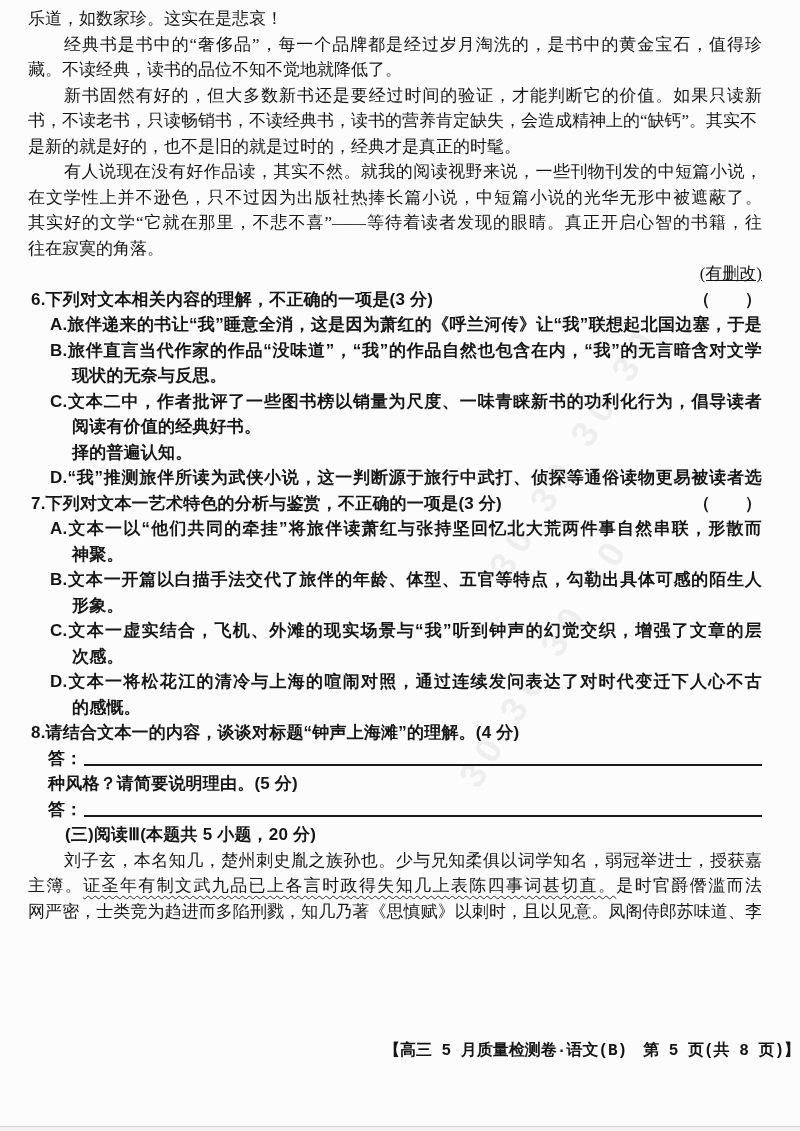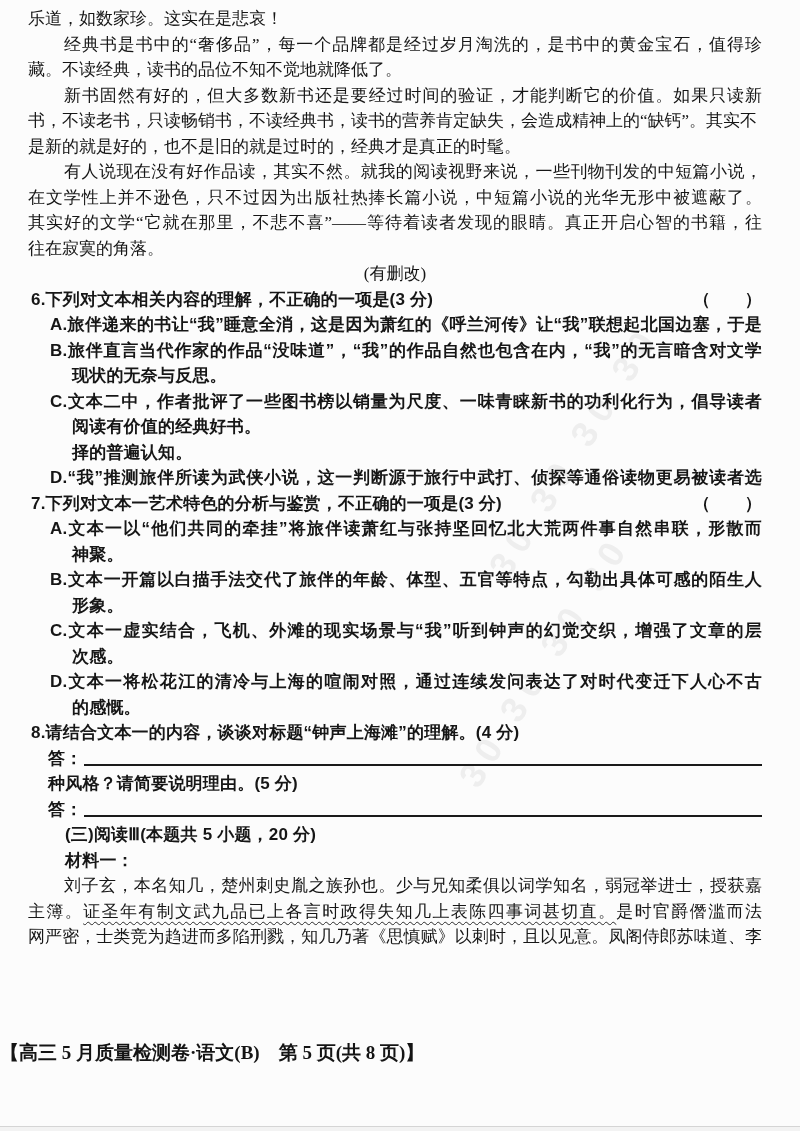--- a/index.html
+++ b/index.html
@@ -16,36 +16,36 @@
   .line{position:relative;height:25.5px;line-height:25.5px;white-space:nowrap;}
   .j{white-space:normal;text-align:justify;text-align-last:justify;}
   .kai{font-family:"Liberation Serif", serif;font-weight:normal;}
   .hei{font-family:"Liberation Sans", sans-serif;font-weight:bold;letter-spacing:0.2px;}
   .indent{padding-left:36px;}
   .q{padding-left:3px;}
   .qc{padding-left:20px;}
   .opt{padding-left:22px;}
   .optc{padding-left:44px;}
   .sect{padding-left:37px;}
-  .right{text-align:center;}
+  .right{text-align:right;text-decoration:underline;}
   .ans{padding-left:20px;display:flex;align-items:stretch;}
   .ans .fill{flex:1;border-bottom:2px solid #1a1a1a;margin-bottom:5px;margin-left:2px;}
   .bracket{position:absolute;right:0;top:0;}
   .wavy{
     text-decoration:underline;
     text-decoration-style:wavy;
     text-decoration-thickness:1px;
     text-decoration-color:#2a2a2a;
     text-underline-offset:4px;
   }
   .footer{
     position:absolute;left:0;right:0;top:1040px;
-    text-align:left;
-    font-family:Liberation Serif, serif;
-    font-weight:bold;font-size:19px;color:#141414;
+    text-align:right;
+    font-family:Liberation Mono, monospace;
+    font-weight:bold;font-size:16px;color:#141414;
   }
   .watermark{
     position:absolute;
     color:rgba(100,100,100,0.09);
     font-family:"Liberation Sans", sans-serif;
     font-weight:bold;
     font-size:36px;
     letter-spacing:9px;
     pointer-events:none;
     transform:rotate(-58deg);
@@ -91,20 +91,19 @@
       <div class="line hei optc">形象。</div>
       <div class="line hei opt j">C.文本一虚实结合，飞机、外滩的现实场景与“我”听到钟声的幻觉交织，增强了文章的层</div>
       <div class="line hei optc">次感。</div>
       <div class="line hei opt j">D.文本一将松花江的清冷与上海的喧闹对照，通过连续发问表达了对时代变迁下人心不古</div>
       <div class="line hei optc">的感慨。</div>
       <div class="line hei q">8.请结合文本一的内容，谈谈对标题“钟声上海滩”的理解。(4 分)</div>
       <div class="line hei ans">答：<span class="fill"></span></div>
       <div class="line hei qc">种风格？请简要说明理由。(5 分)</div>
       <div class="line hei ans">答：<span class="fill"></span></div>
       <div class="line hei sect">(三)阅读Ⅲ(本题共 5 小题，20 分)</div>
-      <div class="line hei sect">材料一：</div>
       <div class="line kai indent j">刘子玄，本名知几，楚州刺史胤之族孙也。少与兄知柔俱以词学知名，弱冠举进士，授获嘉</div>
       <div class="line kai j"><span class="">主簿。</span><span class="wavy">证圣年有制文武九品已上各言时政得失知几上表陈四事词甚切直。</span><span class="">是时官爵僭滥而法</span></div>
       <div class="line kai j">网严密，士类竞为趋进而多陷刑戮，知几乃著《思慎赋》以刺时，且以见意。凤阁侍郎苏味道、李</div>
     </div>
   <div class="footer">【高三 5 月质量检测卷·语文(B)　第 5 页(共 8 页)】</div>
   <div class="page-edge"></div>
 </div>
 
 </body></html>

